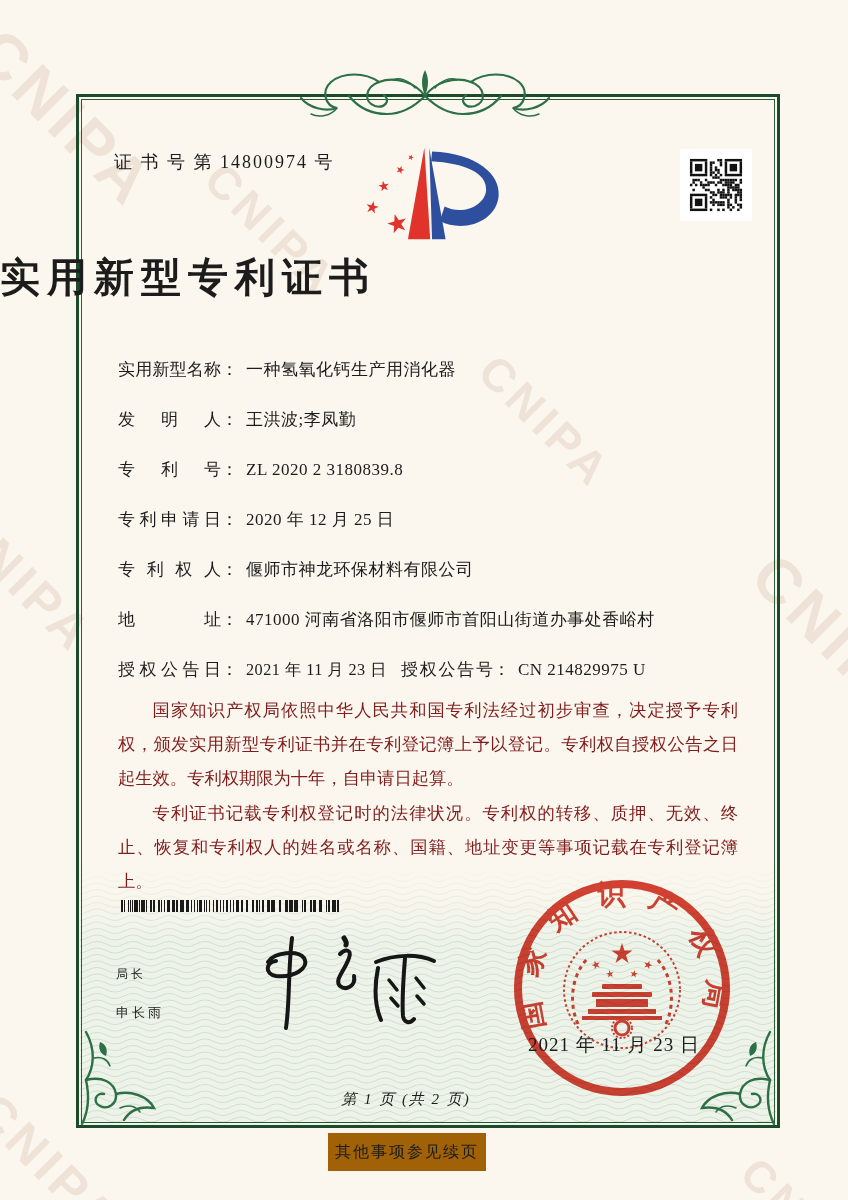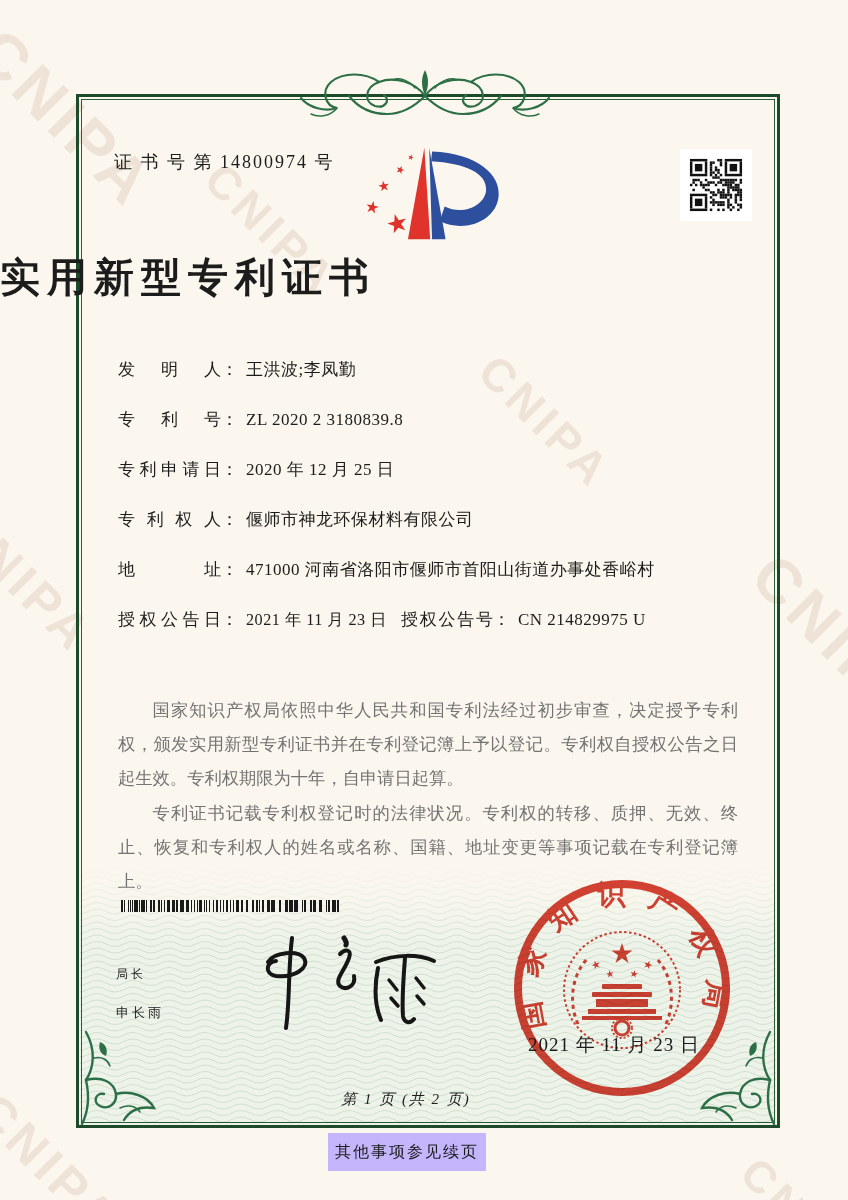--- a/index.html
+++ b/index.html
@@ -37,36 +37,36 @@
   .frow{height:50px;line-height:50px;white-space:nowrap;position:relative;}
   .flabel{display:inline-block;width:103px;text-align:justify;text-align-last:justify;
           vertical-align:baseline;}
   .flabel-sm{width:92px;}
   .fcolon{display:inline-block;margin-right:8px;}
   .fvalue{letter-spacing:.5px;}
   .pair2{position:absolute;left:255px;top:0;margin-left:28px;}
 
   
   .paras{position:absolute;left:118px;top:694px;width:620px;z-index:10;font-size:17.3px;
-         line-height:34.2px;text-align:justify;color:#737373;}
+         line-height:34.2px;text-align:justify;color:#7f1d1d;}
   .paras p{margin:0;text-indent:2em;}
 
   .barcode{position:absolute;left:121px;top:900px;z-index:10;}
   .signer-title{position:absolute;left:116px;top:966px;font-size:12px;letter-spacing:3px;z-index:10;}
   .signer-name{position:absolute;left:116px;top:1004px;font-size:13px;letter-spacing:3px;z-index:10;}
   .signature{position:absolute;left:248px;top:928px;z-index:10;}
 
   .seal{position:absolute;left:497px;top:863px;width:250px;height:250px;z-index:8;
         mix-blend-mode:multiply;opacity:.95;}
   .seal-date{position:absolute;left:528px;top:1032px;font-size:19px;letter-spacing:1px;
              color:#1c1c1c;z-index:11;white-space:nowrap;}
 
   .page-num{position:absolute;left:76px;top:1090px;width:660px;text-align:center;
             font-size:15px;letter-spacing:2px;z-index:12;font-style:italic;}
-  .cont-note{position:absolute;left:328px;top:1133px;width:158px;height:38px;background:#c4b5fd;
+  .cont-note{position:absolute;left:328px;top:1133px;width:158px;height:38px;background:#a16207;
              text-align:center;line-height:38px;font-size:16px;letter-spacing:2px;z-index:10;}
 </style>
 </head>
 <body>
 
 <div class="page">
 
   <svg width="0" height="0" style="position:absolute" aria-hidden="true">
     <defs>
       <polygon id="star5" points="0,-1 0.225,-0.309 0.951,-0.309 0.363,0.118 0.588,0.809 0,0.382 -0.588,0.809 -0.363,0.118 -0.951,-0.309 -0.225,-0.309"></polygon>
@@ -324,20 +324,23 @@
       <rect x="15" y="24" width="1" height="1" fill="#111"></rect>
       <rect x="17" y="24" width="1" height="1" fill="#111"></rect>
       <rect x="20" y="24" width="1" height="1" fill="#111"></rect>
       <rect x="23" y="24" width="1" height="1" fill="#111"></rect>
     </svg>
 
   <div class="title">实用新型专利证书</div>
 
   <div class="fields">
     <div class="frow">
+      <span class="flabel">实用新型名称</span><span class="fcolon">：</span><span class="fvalue">一种氢氧化钙生产用消化器</span>
+    </div>
+    <div class="frow">
       <span class="flabel">发明人</span><span class="fcolon">：</span><span class="fvalue">王洪波;李凤勤</span>
     </div>
     <div class="frow">
       <span class="flabel">专利号</span><span class="fcolon">：</span><span class="fvalue">ZL 2020 2 3180839.8</span>
     </div>
     <div class="frow">
       <span class="flabel">专利申请日</span><span class="fcolon">：</span><span class="fvalue">2020 年 12 月 25 日</span>
     </div>
     <div class="frow">
       <span class="flabel">专利权人</span><span class="fcolon">：</span><span class="fvalue">偃师市神龙环保材料有限公司</span>

